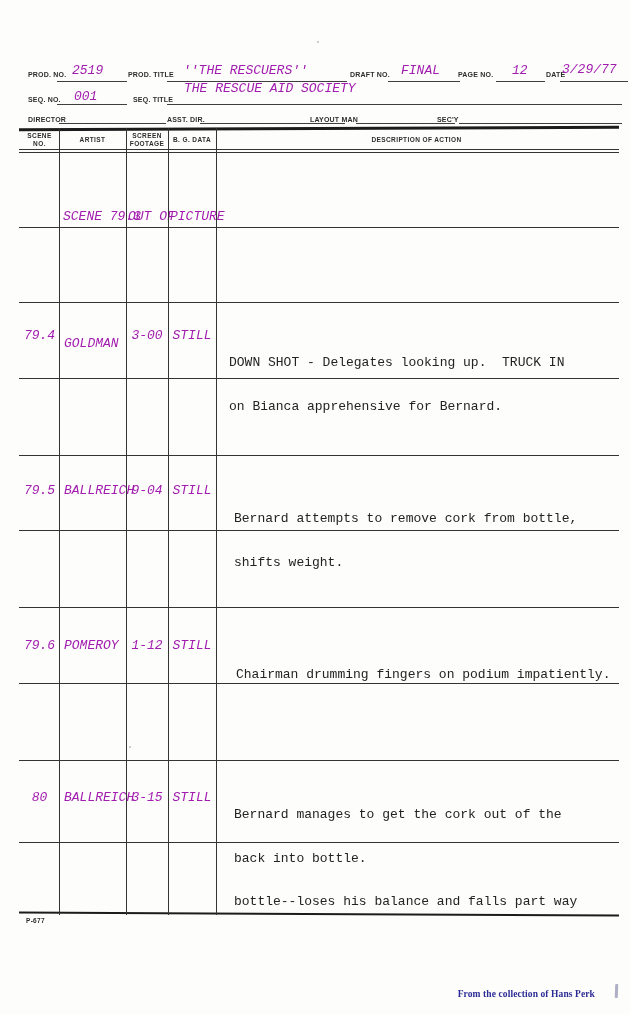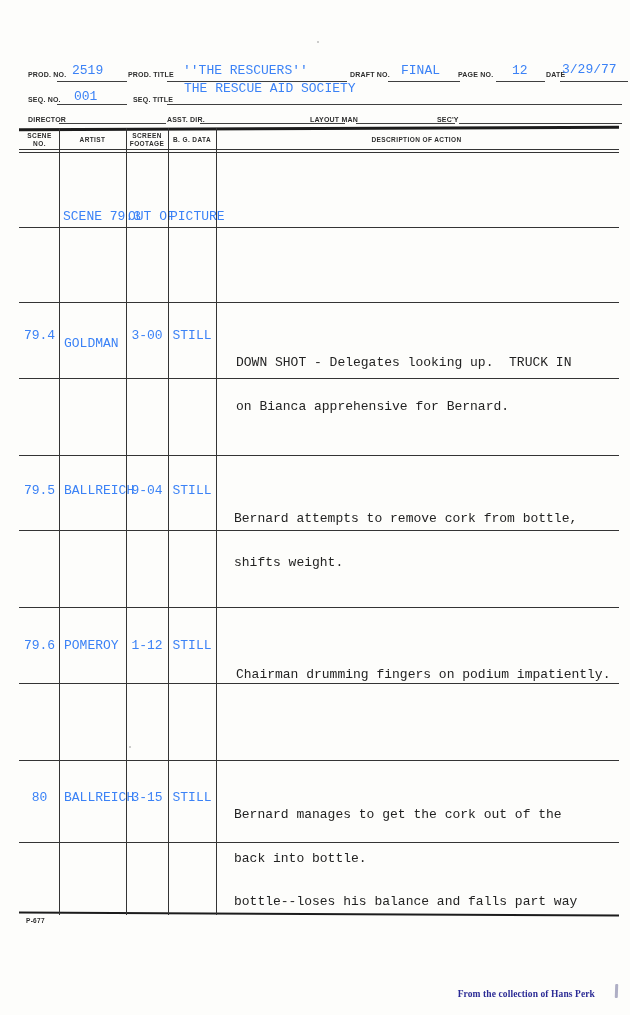--- a/index.html
+++ b/index.html
@@ -3,21 +3,21 @@
 <meta charset="utf-8">
 <style>
   html,body{margin:0;padding:0;background:#ffffff;}
   #page{
     position:relative;width:630px;height:1015px;overflow:hidden;
     background:#fdfdfb;
     font-family:"Liberation Sans",sans-serif;
   }
   .typed{
     position:absolute;font-family:"Liberation Mono","DejaVu Sans Mono",monospace;
-    font-size:13px;line-height:13px;color:#3b82f6;white-space:pre;
+    font-size:13px;line-height:13px;color:#a21caf;white-space:pre;font-style:italic;
   }
   .cellc{text-align:center;}
   .desc{
     position:absolute;font-family:"Liberation Mono","DejaVu Sans Mono",monospace;
     font-size:13px;line-height:14.5px;color:#232323;white-space:pre;
   }
   .lbl{
     position:absolute;font-family:"Liberation Sans",sans-serif;font-weight:bold;
     font-size:7px;line-height:8px;color:#2d2d2d;letter-spacing:.2px;white-space:nowrap;
   }
@@ -89,21 +89,21 @@
   </div>
 
   <span class="typed" style="left:63px;top:210px">SCENE 79.3</span>
   <span class="typed" style="left:128px;top:210px">OUT OF</span>
   <span class="typed" style="left:170px;top:210px">PICTURE</span>
 
   <div class="typed cellc" style="left:20px;top:329px;width:39px">79.4</div>
   <div class="typed" style="left:64px;top:337px">GOLDMAN</div>
   <div class="typed cellc" style="left:126px;top:329px;width:42px">3-00</div>
   <div class="typed cellc" style="left:168px;top:329px;width:48px">STILL</div>
-  <div class="desc" style="left:236px;top:327px">
+  <div class="desc" style="left:229px;top:327px">
     <div>DOWN SHOT - Delegates looking up.  TRUCK IN</div>
     <div>on Bianca apprehensive for Bernard.</div>
   </div>
 
   <div class="typed cellc" style="left:20px;top:484px;width:39px">79.5</div>
   <div class="typed" style="left:64px;top:484px">BALLREICH</div>
   <div class="typed cellc" style="left:126px;top:484px;width:42px">9-04</div>
   <div class="typed cellc" style="left:168px;top:484px;width:48px">STILL</div>
   <div class="desc" style="left:234px;top:483px">
     <div>Bernard attempts to remove cork from bottle,</div>

